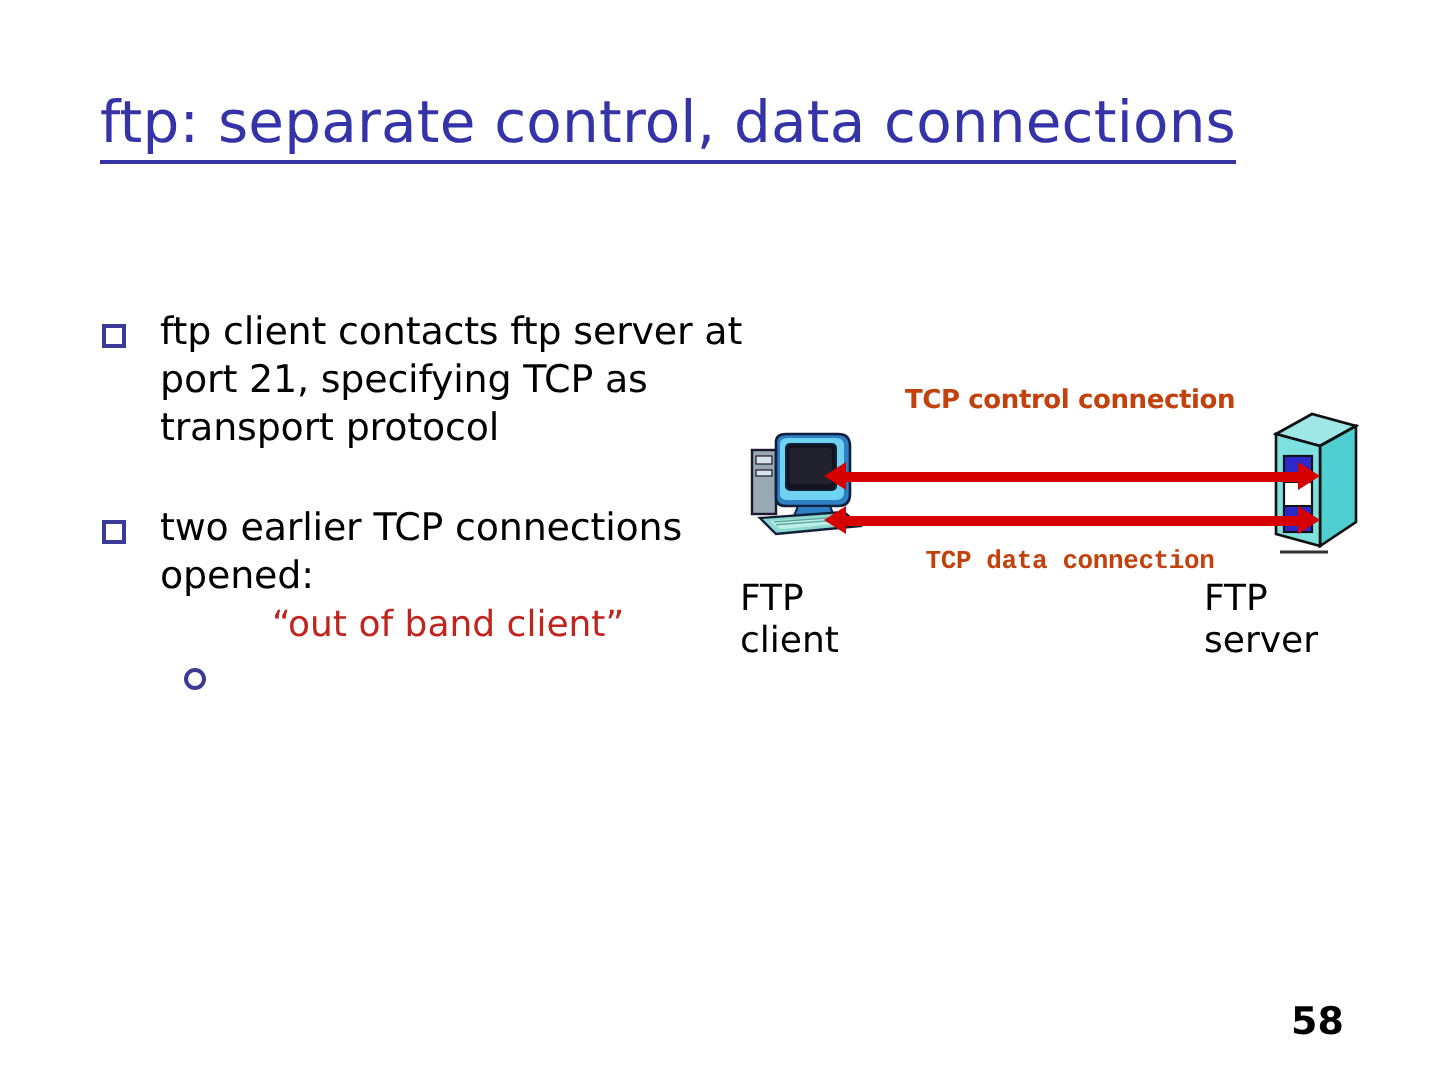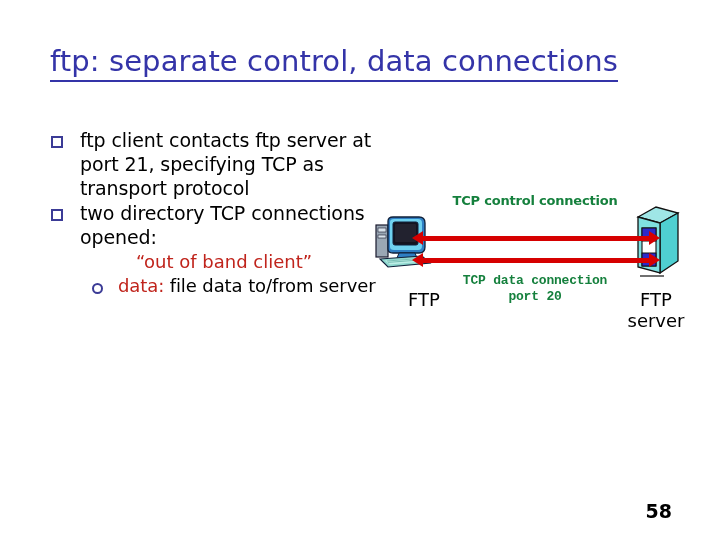--- a/index.html
+++ b/index.html
@@ -77,50 +77,51 @@
     border-radius: 50%;
     background: #ffffff;
   }
 
   .btext {
     display: block;
     font-size: 19px;
     line-height: 24px;
     color: #000000;
     letter-spacing: -0.1px;
+    margin-top: 26px;
   }
   .btext.lvl2 { font-size: 18px; line-height: 23px; }
   .hl { color: #c0241c; }
   .hl-quote { color: #c0241c; font-size: 18px; line-height: 23px; }
 
   
   .diagram {
     position: absolute;
     left: 370px;
     top: 185px;
     width: 340px;
     height: 155px;
   }
 
   .conn-label {
     position: absolute;
     text-align: center;
-    color: #15803d;
+    color: #c2410c;
     font-size: 13px;
     line-height: 16px;
     font-weight: bold;
     letter-spacing: -0.2px;
     white-space: nowrap;
   }
   .conn-label.control { left: 60px; top: 8px; width: 210px; }
   .conn-label.dataconn { left: 60px; top: 88px; width: 210px; font-family: Liberation Mono, monospace; }
 
   .node-label {
     position: absolute;
-    text-align: center;
+    text-align: left;
     color: #000000;
     font-size: 18px;
     line-height: 21px;
     white-space: nowrap;
   }
   .node-label.client { left: 0px; top: 104px; width: 108px; }
   .node-label.server { left: 232px; top: 104px; width: 108px; }
 
   
   .arrow {
@@ -174,45 +175,43 @@
 
   <div class="body-col">
 
     <div class="bullet-row lvl1">
       <span class="marker square"></span>
       <span class="btext">ftp client contacts ftp server at port 21, specifying TCP as transport protocol</span>
     </div>
 
     <div class="bullet-row lvl1">
       <span class="marker square"></span>
-      <span class="btext">two directory TCP connections opened:</span>
+      <span class="btext">two earlier TCP connections opened:</span>
     </div>
 
 
     <div class="bullet-row plain-lvl2">
       <span class="hl-quote">“out of band client”</span>
     </div>
 
     <div class="bullet-row lvl2">
       <span class="marker circle"></span>
-      <span class="btext lvl2"><span class="hl">data:</span><span> file data to/from server</span></span>
     </div>
 
 
   </div>
 
   <div class="diagram">
 
     <div class="conn-label control">
       <div>TCP control connection</div>
     </div>
 
     <div class="conn-label dataconn">
       <div>TCP data connection</div>
-      <div>port 20</div>
     </div>
 
     <div class="pc-icon">
       <svg width="62" height="62" viewBox="0 0 62 62" xmlns="http://www.w3.org/2000/svg">
 
         <rect x="4" y="14" width="12" height="32" fill="#9aa7b4" stroke="#1a1a2e" stroke-width="1.2"></rect>
         <rect x="6" y="17" width="8" height="4" fill="#d8e2ea" stroke="#1a1a2e" stroke-width="0.6"></rect>
         <rect x="6" y="24" width="8" height="3" fill="#d8e2ea" stroke="#1a1a2e" stroke-width="0.6"></rect>
 
         <path d="M16 10 Q16 6 21 6 L47 6 Q53 6 53 12 L53 36 Q53 42 47 42 L21 42 Q16 42 16 38 Z" fill="#2f7fc4" stroke="#10203a" stroke-width="1.3"></path>
@@ -256,20 +255,21 @@
     </div>
 
     <div class="arrow dataconn">
       <span class="head left"></span>
       <span class="shaft"></span>
       <span class="head right"></span>
     </div>
 
     <div class="node-label client">
       <div>FTP</div>
+      <div>client</div>
     </div>
 
     <div class="node-label server">
       <div>FTP</div>
       <div>server</div>
     </div>
 
   </div>
 
   <div class="page-num">58</div>

